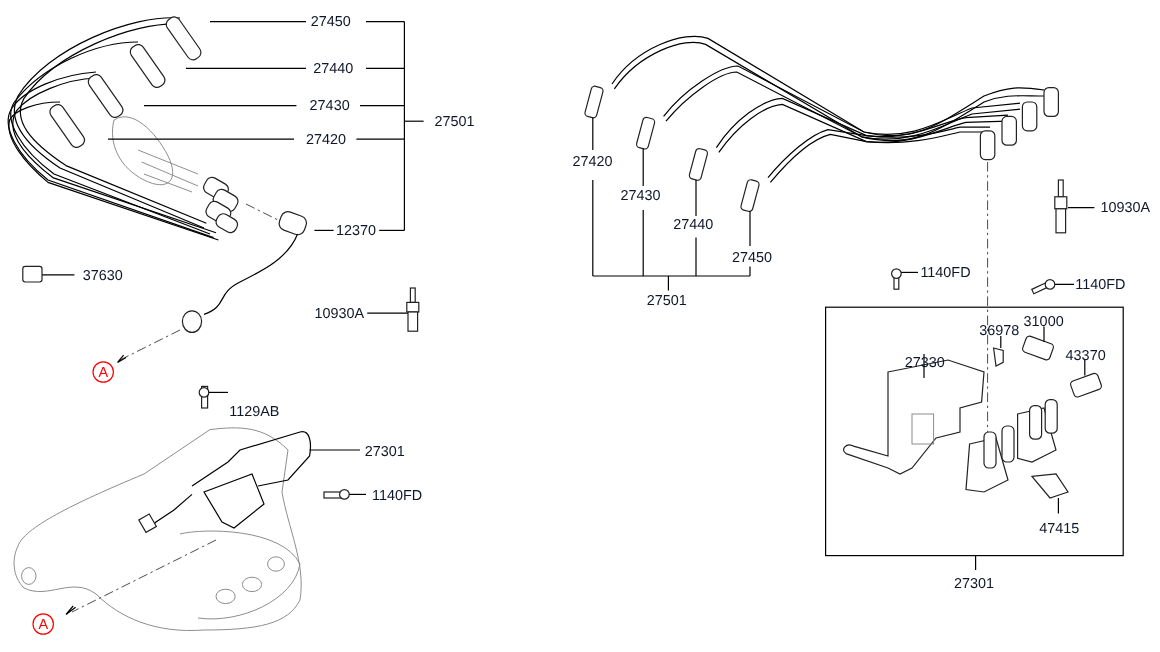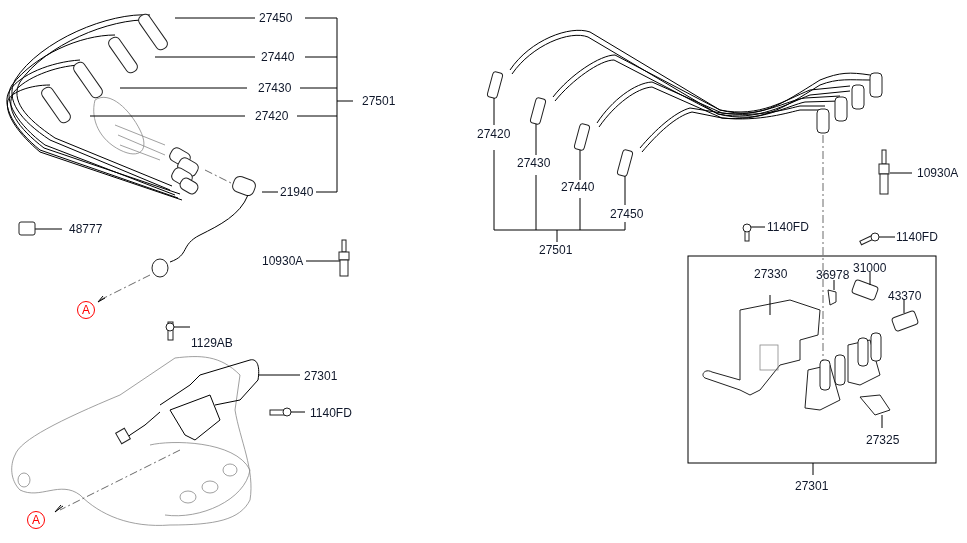--- a/index.html
+++ b/index.html
@@ -154,35 +154,35 @@
     <path class="part" d="M860,397 L880,395 L890,410 L875,415 Z"></path>
     <line class="ln" x1="882" y1="415" x2="882" y2="428"></line>
   </g>
 </svg>
 
 <span class="lbl" style="left:259px;top:12px">27450</span>
 <span class="lbl" style="left:261px;top:51px">27440</span>
 <span class="lbl" style="left:258px;top:82px">27430</span>
 <span class="lbl" style="left:255px;top:110px">27420</span>
 <span class="lbl" style="left:362px;top:95px">27501</span>
-<span class="lbl" style="left:280px;top:186px">21940</span>
-<span class="lbl" style="left:69px;top:223px">48777</span>
+<span class="lbl" style="left:280px;top:186px">12370</span>
+<span class="lbl" style="left:69px;top:223px">37630</span>
 <span class="lbl" style="left:262px;top:255px">10930A</span>
 <span class="ref" style="left:77px;top:301px">A</span>
 <span class="lbl" style="left:191px;top:337px">1129AB</span>
 <span class="lbl" style="left:304px;top:370px">27301</span>
 <span class="lbl" style="left:310px;top:407px">1140FD</span>
 <span class="ref" style="left:27px;top:511px">A</span>
 
 <span class="lbl" style="left:477px;top:128px">27420</span>
 <span class="lbl" style="left:517px;top:157px">27430</span>
 <span class="lbl" style="left:561px;top:181px">27440</span>
 <span class="lbl" style="left:610px;top:208px">27450</span>
 <span class="lbl" style="left:539px;top:244px">27501</span>
 <span class="lbl" style="left:917px;top:167px">10930A</span>
 <span class="lbl" style="left:767px;top:221px">1140FD</span>
 <span class="lbl" style="left:896px;top:231px">1140FD</span>
-<span class="lbl" style="left:754px;top:268px">27330</span>
+<span class="lbl" style="left:754px;top:296px">27330</span>
 <span class="lbl" style="left:816px;top:269px">36978</span>
 <span class="lbl" style="left:853px;top:262px">31000</span>
 <span class="lbl" style="left:888px;top:290px">43370</span>
-<span class="lbl" style="left:866px;top:434px">27325</span>
+<span class="lbl" style="left:866px;top:434px">47415</span>
 <span class="lbl" style="left:795px;top:480px">27301</span>
 
 </body></html>

